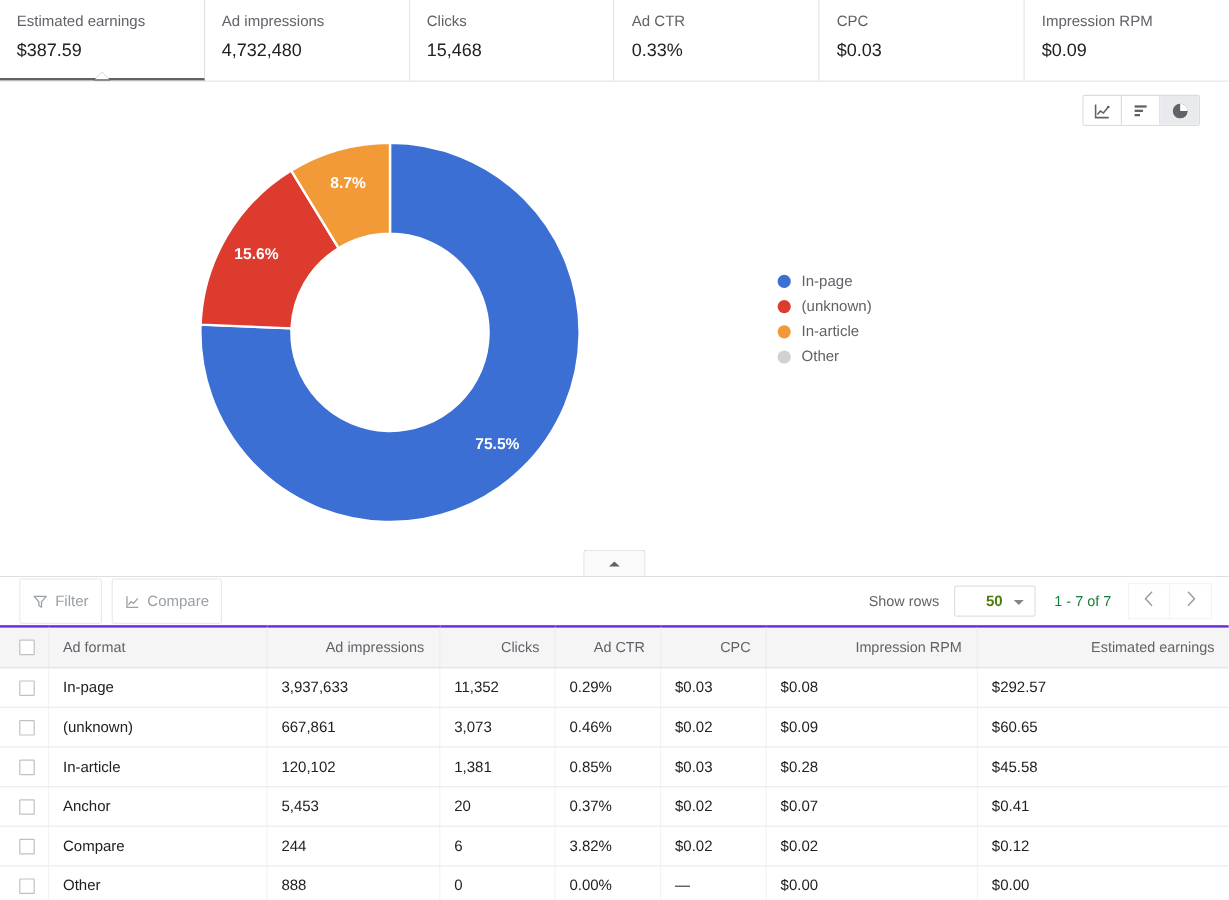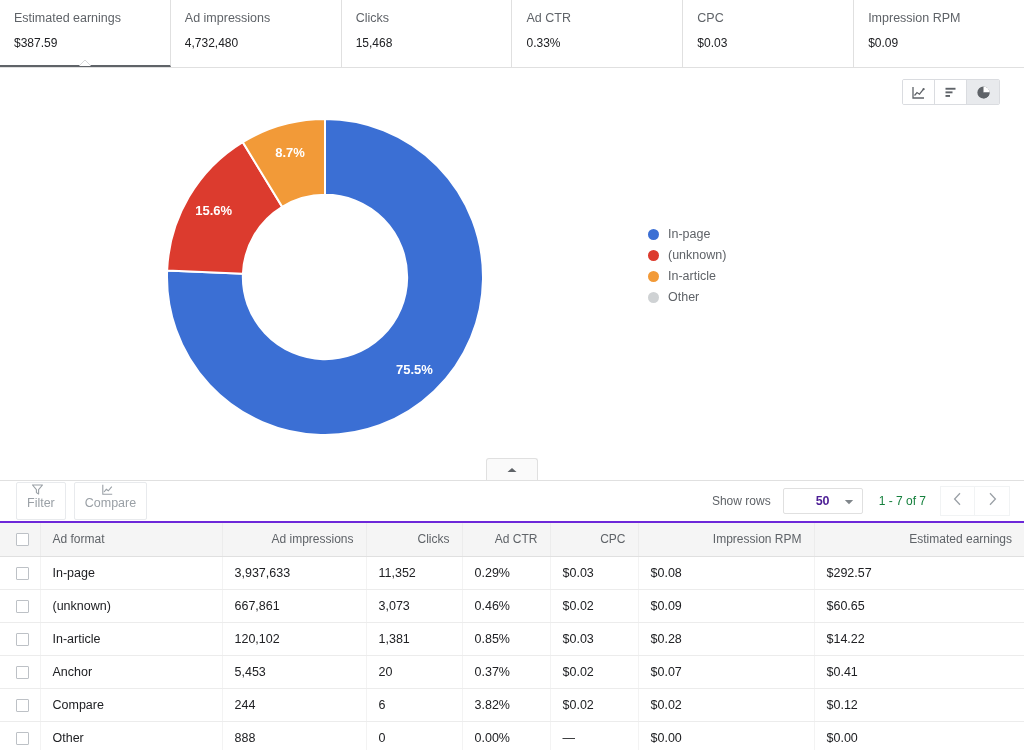--- a/index.html
+++ b/index.html
@@ -53,21 +53,21 @@
     border-bottom: 6px solid #ffffff;
     z-index: 2;
   }
   .metric-label {
     font-size: 12.5px;
     color: #5f6368;
     line-height: 16px;
     white-space: nowrap;
   }
   .metric-value {
-    font-size: 12px;
+    font-size: 15px;
     color: #202124;
     line-height: 28px;
     margin-top: 3px;
     white-space: nowrap;
   }
 
   
   .chart-toolbar {
     height: 40px;
     display: flex;
@@ -186,42 +186,41 @@
     height: 38px;
     padding: 0 10px;
     border: 1px solid #e8eaed;
     border-radius: 2px;
     background: #fff;
     color: #9aa0a6;
     font-size: 12.5px;
     margin-right: 8px;
     cursor: pointer;
     white-space: nowrap;
-    flex-direction: column;
   }
   .tool-btn svg { margin-right: 6px; display: block; }
   .toolbar-spacer { flex: 1; }
   .show-rows-label {
     font-size: 12px;
     color: #5f6368;
     margin-right: 12px;
     white-space: nowrap;
   }
   .rows-select {
-    width: 80px;
+    width: 68px;
     height: 26px;
     border: 1px solid #e0e0e0;
     border-radius: 2px;
     background: #fff;
     display: flex;
     align-items: center;
     justify-content: center;
     position: relative;
     font-size: 12.5px;
-    color: #4c1d95;
+    color: #4d7c0f;
     font-weight: bold;
     cursor: pointer;
     margin-right: 16px;
   }
   .rows-select .caret {
     position: absolute;
     right: 8px;
     top: 50%;
     transform: translateY(-50%);
   }
@@ -509,21 +508,21 @@
           <td>$60.65</td>
         </tr>
         <tr>
           <td class="col-check"><span class="cb"></span></td>
           <td class="col-name">In-article</td>
           <td>120,102</td>
           <td>1,381</td>
           <td>0.85%</td>
           <td>$0.03</td>
           <td>$0.28</td>
-          <td>$14.22</td>
+          <td>$45.58</td>
         </tr>
         <tr>
           <td class="col-check"><span class="cb"></span></td>
           <td class="col-name">Anchor</td>
           <td>5,453</td>
           <td>20</td>
           <td>0.37%</td>
           <td>$0.02</td>
           <td>$0.07</td>
           <td>$0.41</td>

